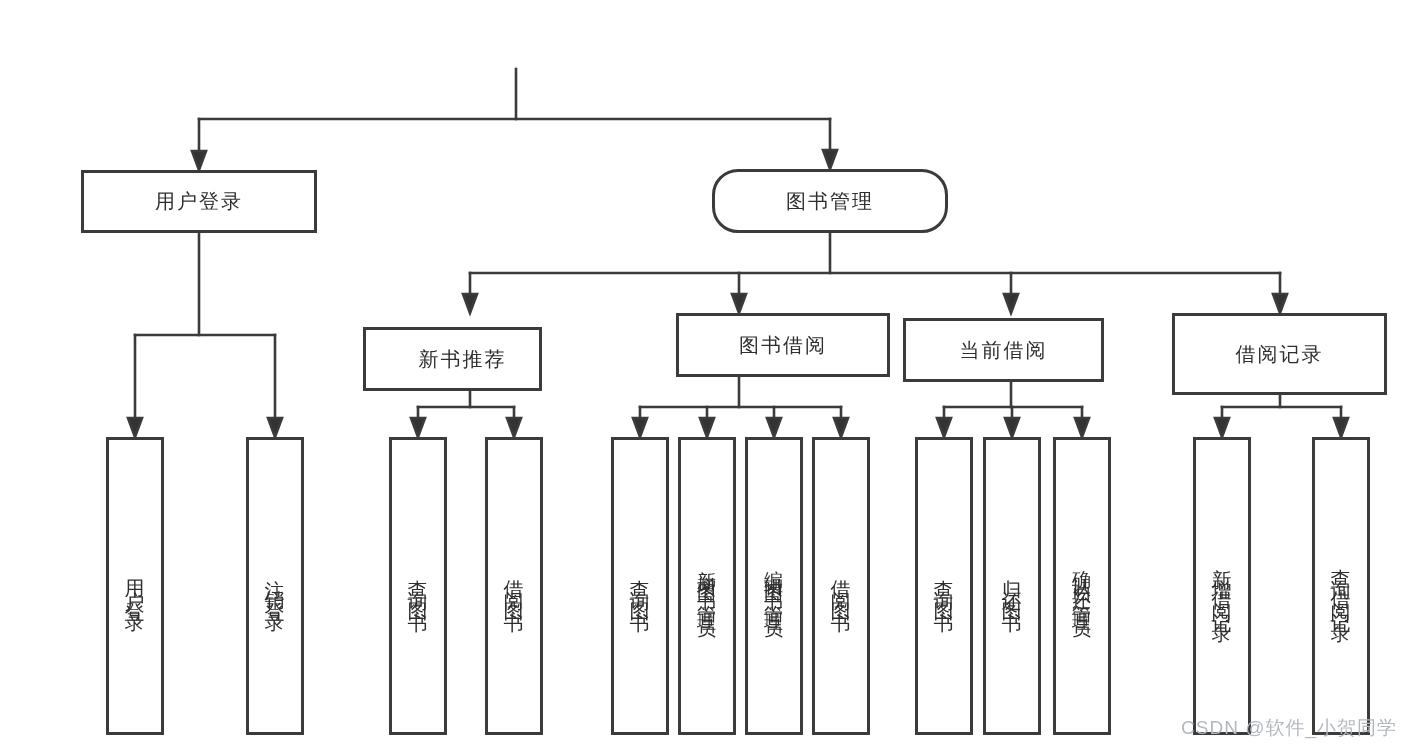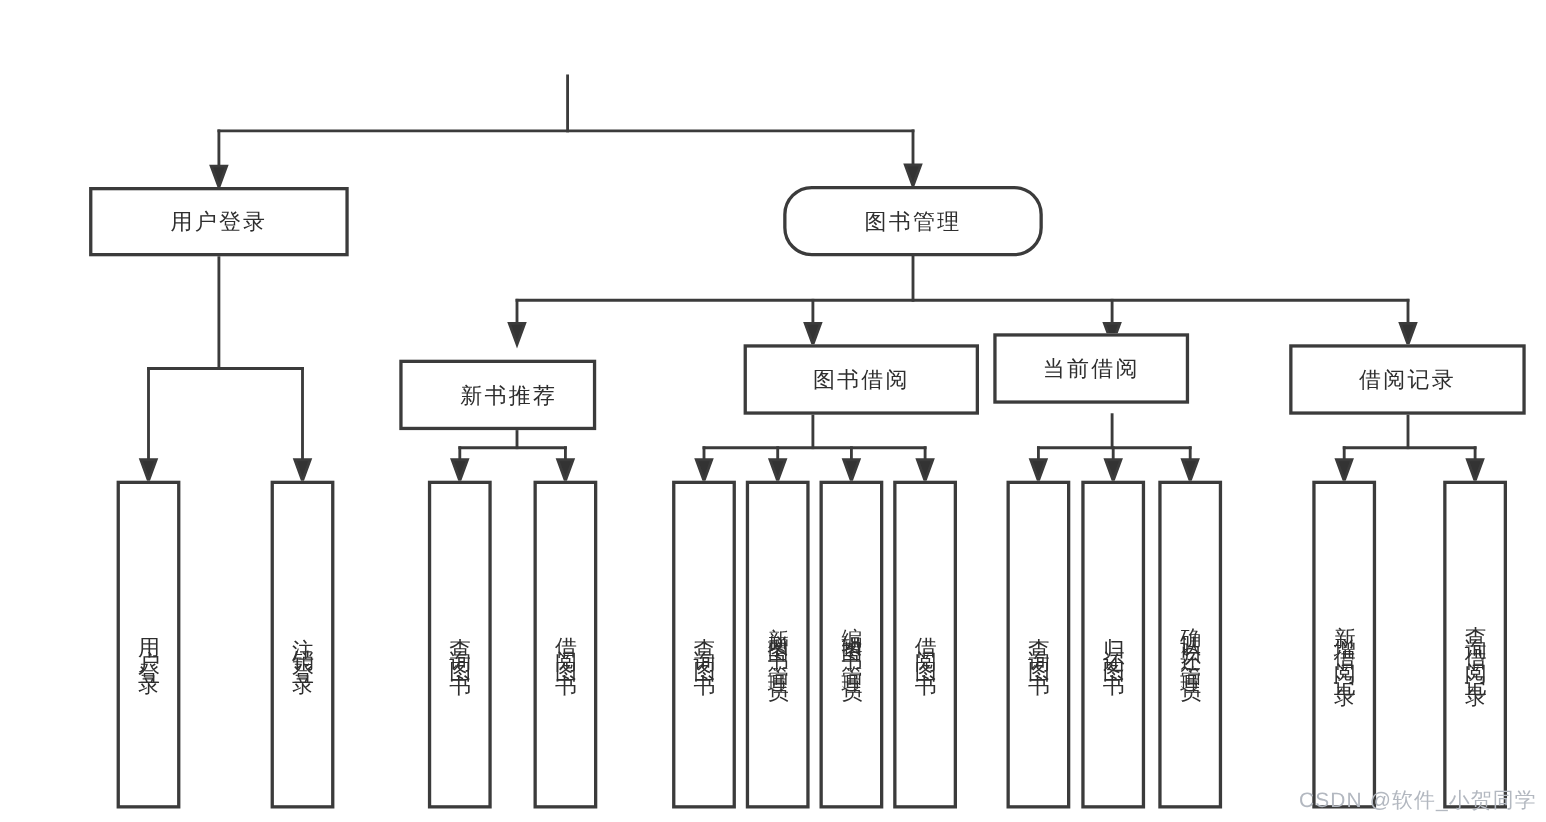--- a/index.html
+++ b/index.html
@@ -147,24 +147,24 @@
   <div class="node" style="left:712px; top:169px; width:236px; height:64px;border-radius:26px;">
     <span>图书管理</span>
   </div>
 
   <div class="node" style="left:363px; top:327px; width:179px; height:64px;padding-left:20px;">
     <span>新书推荐</span>
   </div>
   <div class="node" style="left:632px; top:313px; width:214px; height:64px;margin-left:44px;">
     <span>图书借阅</span>
   </div>
-  <div class="node" style="left:903px; top:303px; width:178px; height:64px;">
+  <div class="node" style="left:903px; top:318px; width:201px; height:64px;">
     <span>当前借阅</span>
   </div>
-  <div class="node" style="left:1172px; top:313px; width:215px; height:64px;">
+  <div class="node" style="left:1172px; top:313px; width:215px; height:82px;">
     <span>借阅记录</span>
   </div>
 
   <div class="leaf" style="left:106px; top:437px; width:58px; height:298px;">
     <span class="vtext">用户登录</span>
   </div>
   <div class="leaf" style="left:246px; top:437px; width:58px; height:298px;">
     <span class="vtext">注销登录</span>
   </div>
 

